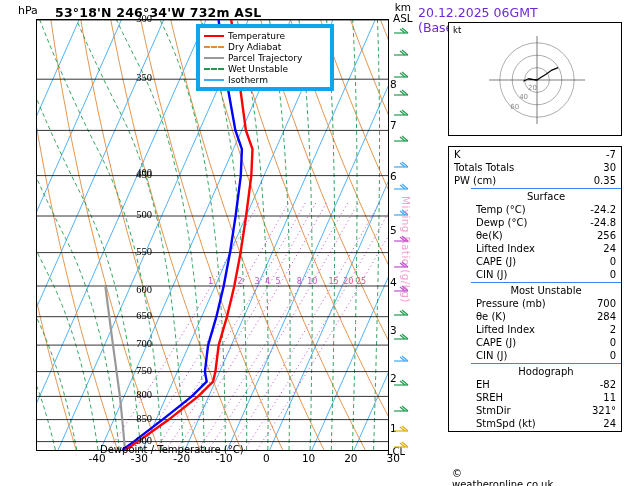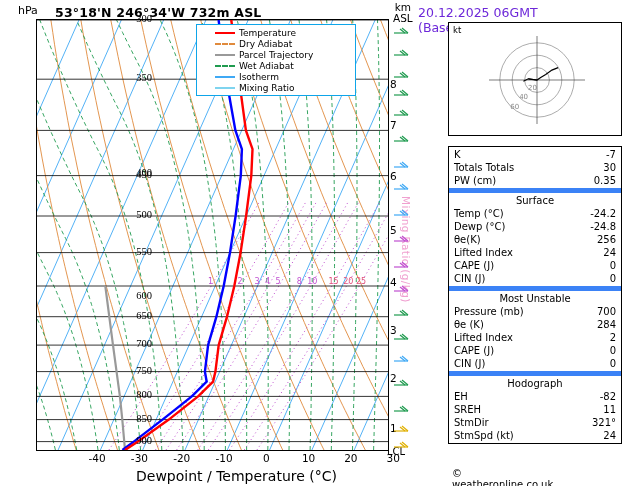--- a/index.html
+++ b/index.html
@@ -15,43 +15,43 @@
   .title-right{left:418px;top:5px;font-size:12.5px;color:#6d28d9;font-weight:normal;}
 
   
   #plot{left:36px;top:19px;width:351px;height:430px;border:1px solid #000;background:#fff;overflow:hidden;}
   #plotsvg{position:absolute;left:0;top:0;}
 
   
   .ytick{position:absolute;right:391px;font-size:10.5px;color:#000;text-align:right;width:30px;font-family:Liberation Serif, serif;}
   
   .xtick{position:absolute;top:452px;font-size:10.5px;color:#000;text-align:center;width:30px;margin-left:40px;}
-  .xaxis-title{left:100px;top:468px;font-size:14px;color:#000;margin-left:36px;}
+  .xaxis-title{left:100px;top:444px;font-size:10px;color:#000;}
 
   
   .kmtick{position:absolute;left:390px;font-size:10.5px;color:#000;}
   .lcl-label{position:absolute;left:387px;top:446px;font-size:10px;color:#000;}
 
   
   .mixlabel{position:absolute;left:398px;top:196px;width:14px;font-size:10.5px;color:#f0a0d0;
             writing-mode:vertical-rl;text-orientation:mixed;letter-spacing:.4px;}
 
   
-  #legend{left:196px;top:24px;width:122px;background:#fff;border:1px solid #0ea5e9;padding:2px 18px;}
+  #legend{left:196px;top:24px;width:122px;background:#fff;border:4px solid #0ea5e9;padding:2px 4px;}
   .legrow{display:flex;align-items:center;height:11px;}
   .legline{width:20px;height:0;border-top-width:2px;border-top-style:solid;margin-right:4px;}
   .legtxt{font-size:9px;color:#000;white-space:nowrap;}
 
   
   #hodo{left:448px;top:22px;width:172px;height:112px;border:1px solid #000;background:#fff;}
   .kt-label{position:absolute;left:4px;top:2px;font-size:8.5px;color:#000;}
 
   
   #indices{left:448px;top:146px;width:172px;border:1px solid #000;background:#fff;font-size:10px;color:#000;}
-  #indices .sec{border-top:5px solid #3b82f6;}
+  #indices .sec{border-top:1px solid #3b82f6;margin-left:22px;}
   #indices .row{display:flex;justify-content:space-between;padding:0 5px;height:13px;line-height:13px;white-space:nowrap;}
   #indices .ctr{text-align:center;height:13px;line-height:13px;}
   #indices .row .k{text-align:left;}
   #indices .row .v{text-align:right;}
 
   .copyright{left:452px;top:468px;font-size:10px;color:#000;}
 
   .wind-barbs{position:absolute;left:388px;top:19px;width:30px;height:430px;}
 </style>
 </head>
@@ -175,21 +175,21 @@
   </svg>
 </div>
 
 <div id="yticks">
       <div class="ytick" style="top: 13px;">300</div>
       <div class="ytick" style="top: 72.1516px;">350</div>
       <div class="ytick" style="top: 123.391px; margin-top: 44px;">400</div>
       <div class="ytick" style="top: 168.588px; padding-left: 12px;">450</div>
       <div class="ytick" style="top: 209.017px;">500</div>
       <div class="ytick" style="top: 245.59px;">550</div>
-      <div class="ytick" style="top: 290px;">600</div>
+      <div class="ytick" style="top: 284px;">600</div>
       <div class="ytick" style="top: 309.693px;">650</div>
       <div class="ytick" style="top: 338.13px;">700</div>
       <div class="ytick" style="top: 364.605px;">750</div>
       <div class="ytick" style="top: 389.37px;">800</div>
       <div class="ytick" style="top: 412.633px;">850</div>
       <div class="ytick" style="top: 434.566px;">900</div>
     </div>
 
 <div id="xticks">
       <div class="xtick" style="left: 42.1446px;">-40</div>
@@ -323,29 +323,25 @@
       <div class="legrow">
         <div class="legline" style="border-top-color: rgb(224, 138, 60); border-top-style: dashed;"></div>
         <div class="legtxt">Dry Adiabat</div>
       </div>
       <div class="legrow">
         <div class="legline" style="border-top-color: rgb(153, 153, 153);"></div>
         <div class="legtxt">Parcel Trajectory</div>
       </div>
       <div class="legrow">
         <div class="legline" style="border-top-color: rgb(31, 155, 79); border-top-style: dashed;"></div>
-        <div class="legtxt">Wet Adiabat</div>
+        <div class="legtxt">Wet Unstable</div>
       </div>
       <div class="legrow">
         <div class="legline" style="border-top-color: rgb(63, 169, 245);"></div>
         <div class="legtxt">Isotherm</div>
-      </div>
-      <div class="legrow">
-        <div class="legline" style="border-top-color: rgb(127, 212, 239);"></div>
-        <div class="legtxt">Mixing Ratio</div>
       </div>
     </div>
 
 <div class="abs" id="hodo">
   <div class="kt-label">kt</div>
   <svg width="172" height="112" viewBox="0 0 172 112">
     <g id="g-hodo">
           <circle cx="88" cy="57" r="12.4" fill="none" stroke="#888" stroke-width="0.7"></circle>
           <text x="79.072" y="66.672" font-size="7" fill="#888" font-family="&quot;DejaVu Sans&quot;,sans-serif">20</text>
           <circle cx="88" cy="57" r="24.8" fill="none" stroke="#888" stroke-width="0.7"></circle>

